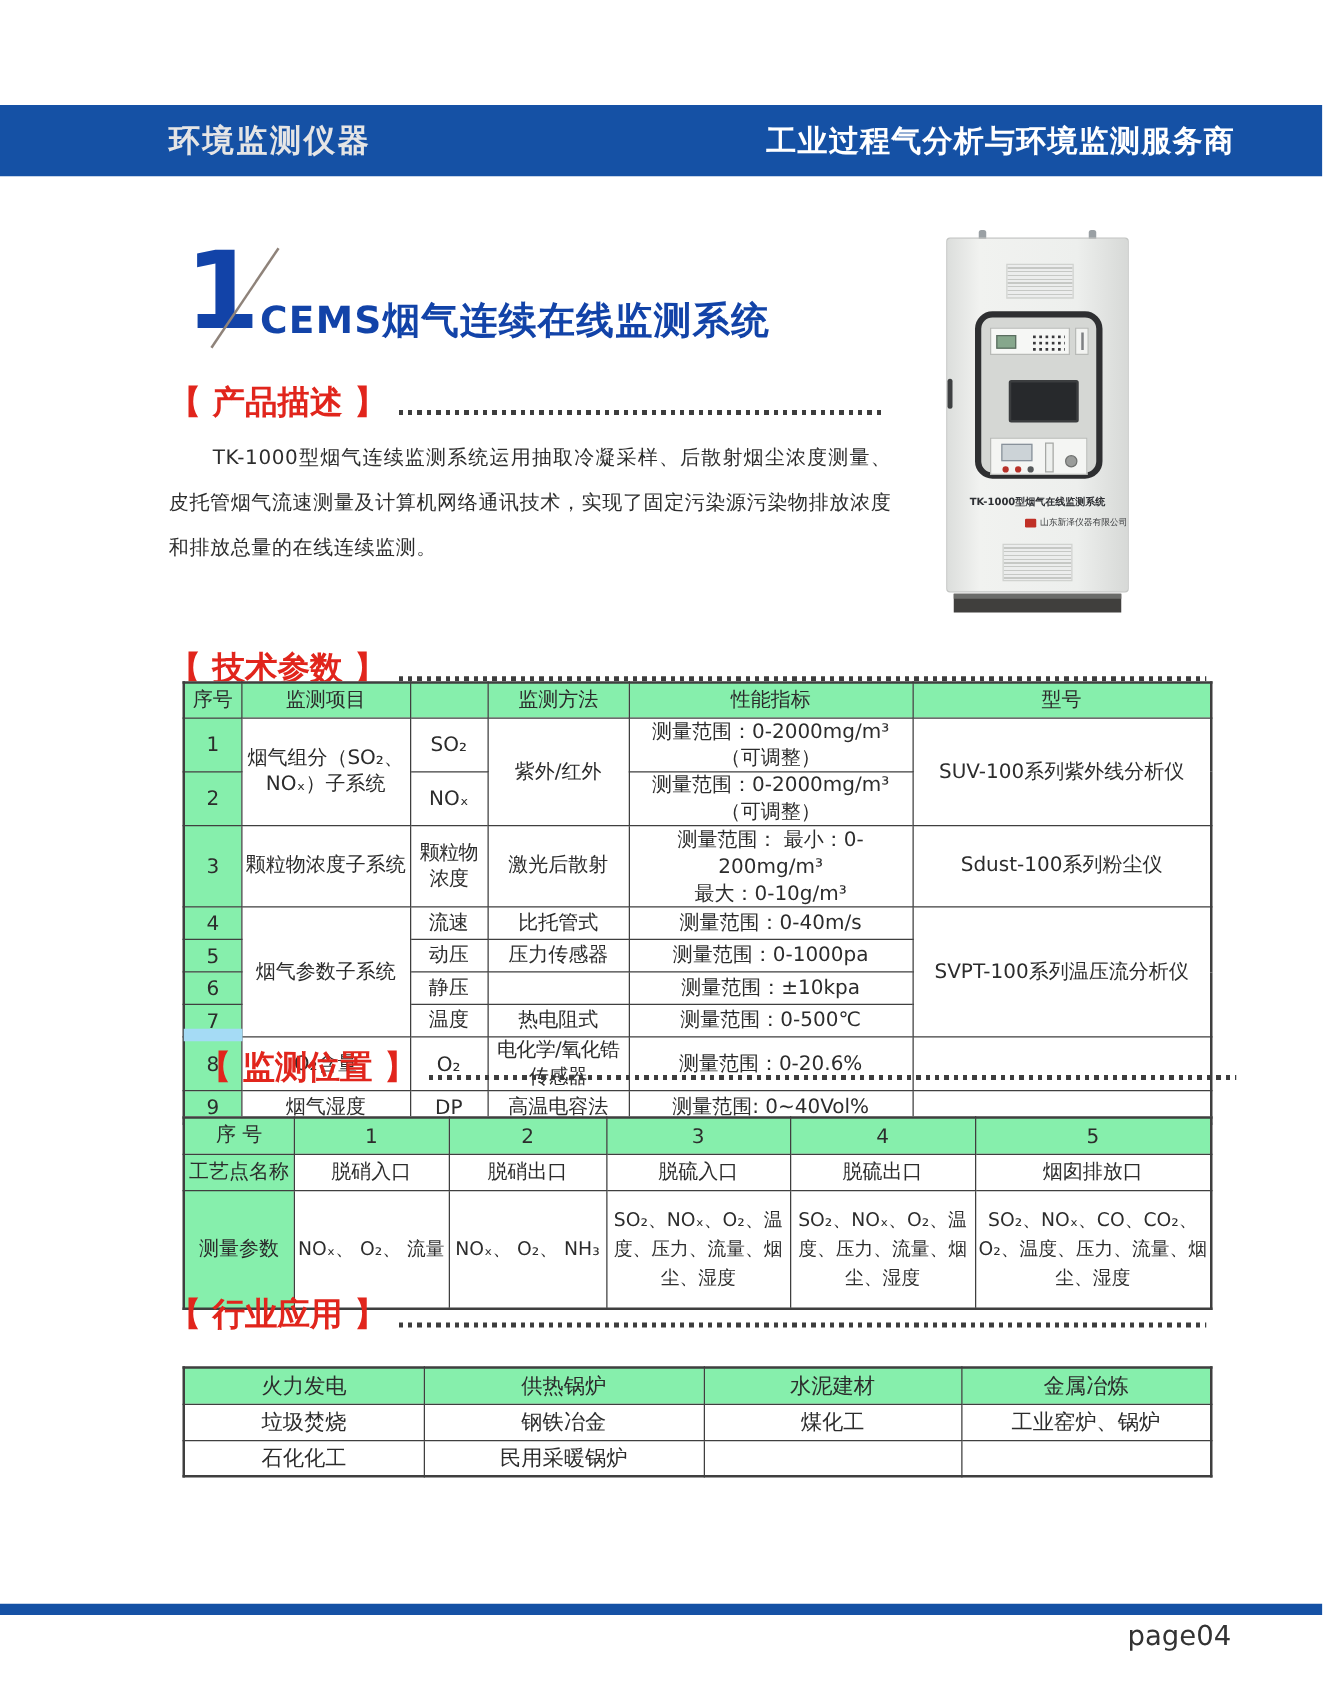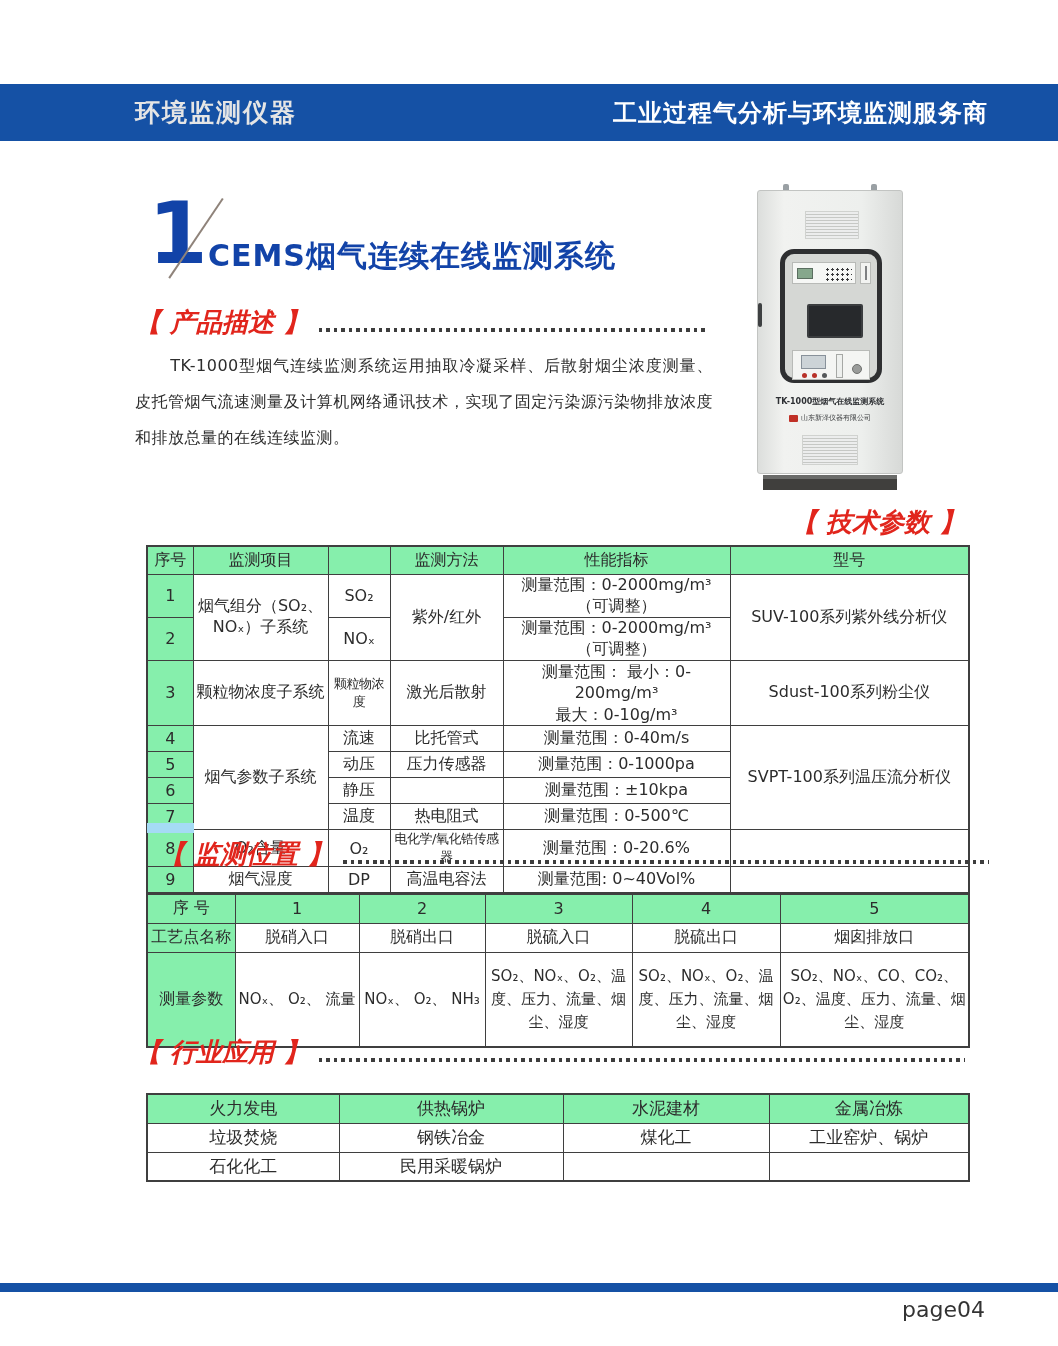--- a/index.html
+++ b/index.html
@@ -14,37 +14,37 @@
   .topbar .tright { color:#fff; font-size:24px; font-weight:bold; letter-spacing:1px; }
 
   
   .sec-no { position:absolute; left:148px; top:190px; font-size:86px; line-height:1; font-weight:bold; color:#1243a8; }
   .slash  { position:absolute; left:222px; top:198px; width:2px; height:96px; background:#8f837a;
             transform:rotate(34deg); transform-origin:top left; }
   .sec-title { position:absolute; left:208px; top:236px; font-size:30px; font-weight:bold; color:#1243a8; letter-spacing:1px; }
 
   
   .sec-head { position:absolute; display:flex; align-items:flex-end; }
-  .sec-head .txt { font-size:26px; font-weight:bold; color:#e1251c; line-height:1.25; white-space:nowrap;font-style:italic; }
+  .sec-head .txt { font-size:26px; font-weight:bold; color:#e1251c; line-height:1.25; white-space:nowrap; }
   .leader { flex:1; height:4px; margin:0 0 7px 10px;
             background:repeating-linear-gradient(90deg,#3d3d3d 0 3.5px,transparent 3.5px 7.5px); }
   .h-desc { left:135px; top:306px; width:572px; }
-  .h-tech { left:135px; top:506px; width:830px;flex-direction:column; }
+  .h-tech { left:135px; top:519px; width:830px; }
   .h-pos  { left:135px; top:838px; width:830px;margin-left:24px; }
   .h-app  { left:135px; top:1036px; width:830px; }
 
   .desc-text { position:absolute; left:135px; top:348px; width:578px; font-size:16px; color:#2d2d2d;
                line-height:36px; text-align:justify; text-indent:2.2em; letter-spacing:0.5px; }
 
   
   .tbl { position:absolute; border-collapse:collapse; table-layout:fixed; background:#fff;
          font-size:16px; color:#2c2c2c; border:2px solid #3f3f3f; }
   .tbl td { border:1px solid #3f3f3f; text-align:center; vertical-align:middle; padding:0 3px; }
   .bluebg { background:#86efac; }
-  .tbl .small { font-size:13px; letter-spacing:-0.5px; }
+  .tbl .small { font-size:16px; letter-spacing:-0.5px; }
   .tbl .prewrap { white-space:pre-line; line-height:1.35; }
   .t-tech { left:146px; top:545px; width:822px; }
   .t-pos  { left:146px; top:893px; width:822px; }
   .t-pos .params { font-size:15px; line-height:1.55; padding:12px 2px; }
   .t-app  { left:146px; top:1093px; width:822px; font-size:17px; }
   .no-bleed { position:absolute; left:147px; top:823px; width:47px; height:10px; background:#a5dbf5; }
 
   
   .cabinet { position:absolute; left:753px; top:184px; width:154px; height:306px; }
   .hook { position:absolute; top:0; width:6px; height:9px; background:#9aa0a4; border-radius:2px 2px 0 0; }
@@ -64,21 +64,21 @@
   .slot-r { position:absolute; right:6px; top:8px; width:11px; height:22px; background:#f2f3f1; border:1px solid #b8bab7; }
   .slot-r::after { content:""; position:absolute; left:4px; top:3px; width:2px; height:14px; background:#7e8082; }
   .screen { position:absolute; left:22px; top:50px; width:56px; height:34px; background:#27292c; border:2px solid #3b3d3f; border-radius:2px; }
   .inst2 { position:absolute; left:7px; right:7px; top:96px; height:30px; background:#f4f5f3; border:1px solid #b8bab7; }
   .lcd2 { position:absolute; left:8px; top:4px; width:25px; height:14px; background:#ccd3d7; border:1px solid #88919a; }
   .btn { position:absolute; top:22px; width:5px; height:5px; border-radius:50%; background:#b8322a; }
   .b1 { left:9px; } .b2 { left:19px; } .b3 { left:29px; background:#55585a; }
   .flow { position:absolute; right:26px; top:3px; width:7px; height:24px; background:#eef0ee; border:1px solid #a6a8a5; }
   .gauge { position:absolute; right:7px; top:13px; width:10px; height:10px; border-radius:50%; background:#9a9c9a; border:1px solid #6f716f; }
   .cab-label { position:absolute; left:0; top:205px; width:100%; text-align:center; font-size:8px; font-weight:bold; color:#2e3034; }
-  .cab-brand { position:absolute; left:0; top:222px; width:100%; text-align:center; font-size:7px; color:#3a3c3e; }
+  .cab-brand { position:absolute; left:0; top:222px; width:100%; text-align:right; font-size:7px; color:#3a3c3e; }
   .brand-mark { display:inline-block; width:9px; height:7px; background:#c03026; border-radius:1px; margin-right:3px; vertical-align:middle; }
   .handle { position:absolute; left:0; top:112px; width:4px; height:24px; background:#3e4042; border-radius:2px; }
   .cab-base { position:absolute; left:10px; right:10px; bottom:0; height:15px; background:#403f3d; border-top:4px solid #6b6c6a; }
 
   
   .foot-bar { position:absolute; left:0; top:1283px; width:1058px; height:9px; background:#1551a5; }
   .page-num { position:absolute; top:1297px; right:73px; font-size:22px; color:#333; }
 </style>
 </head>
 <body>

